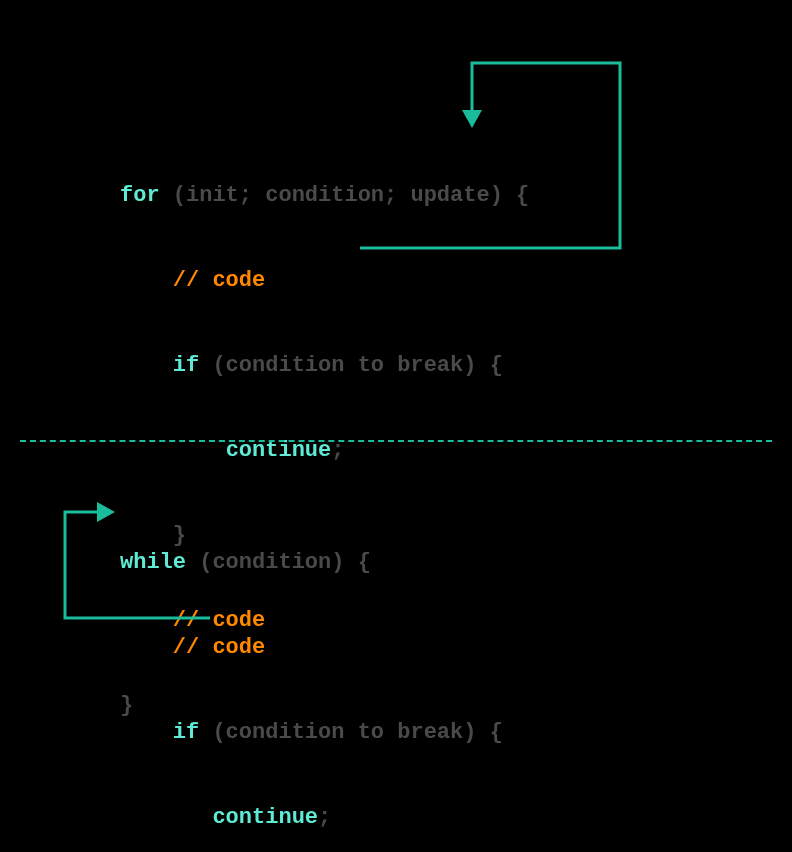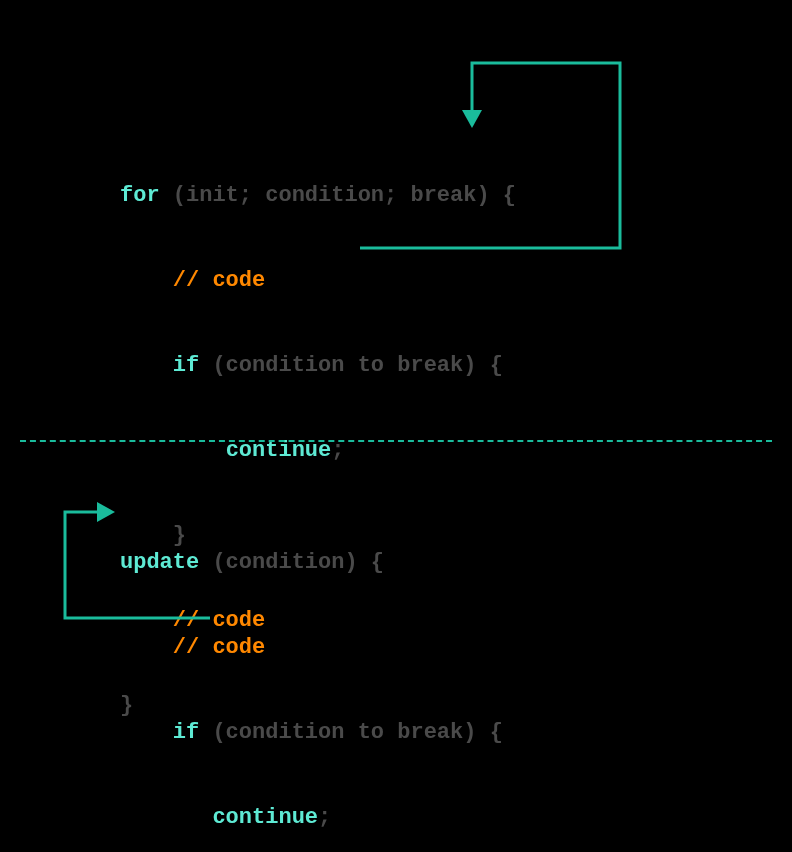--- a/index.html
+++ b/index.html
@@ -30,38 +30,38 @@
     }
     .arrow-container {
       position: absolute;
       pointer-events: none;
     }
   </style>
 </head>
 <body>
 
 <div class="code-block" style="left:120px; top:128px;">
-  <div class="line"><span class="kw-purple">for</span><span class="plain"> (init; condition; break) {</span></div>
+  <div class="line"><span class="kw-purple">for</span><span class="plain"> (init; condition; update) {</span></div>
   <div class="line"><span class="kw-orange">    // </span><span class="kw-orange">code</span></div>
   <div class="line"><span class="kw-purple">    if </span><span class="plain">(condition to break) {</span></div>
   <div class="line"><span class="plain">        </span><span class="kw-purple">continue</span><span class="plain">;</span></div>
   <div class="line"><span class="plain">    }</span></div>
   <div class="line"><span class="kw-orange">    // </span><span class="kw-orange">code</span></div>
   <div class="line"><span class="plain">}</span></div>
 </div>
 
 <svg class="arrow-container" style="left:0; top:0; width:792px; height:400px;">
   <path d="M 360 248 L 620 248 L 620 63 L 472 63 L 472 115" stroke="#1abc9c" stroke-width="3" fill="none"></path>
   <polygon points="472,128 462,110 482,110" fill="#1abc9c"></polygon>
 </svg>
 
 <div class="divider" style="left:20px; top:440px; width:752px;"></div>
 
 <div class="code-block" style="left:120px; top:495px;">
-  <div class="line"><span class="kw-purple">update</span><span class="plain"> (condition) {</span></div>
+  <div class="line"><span class="kw-purple">while</span><span class="plain"> (condition) {</span></div>
   <div class="line"><span class="kw-orange">    // </span><span class="kw-orange">code</span></div>
   <div class="line"><span class="kw-purple">    if </span><span class="plain">(condition to break) {</span></div>
   <div class="line"><span class="plain">       </span><span class="kw-purple">continue</span><span class="plain">;</span></div>
   
   
   
 </div>
 
 <svg class="arrow-container" style="left:0; top:450px; width:792px; height:400px;">
   <path d="M 210 168 L 65 168 L 65 62 L 102 62" stroke="#1abc9c" stroke-width="3" fill="none"></path>

